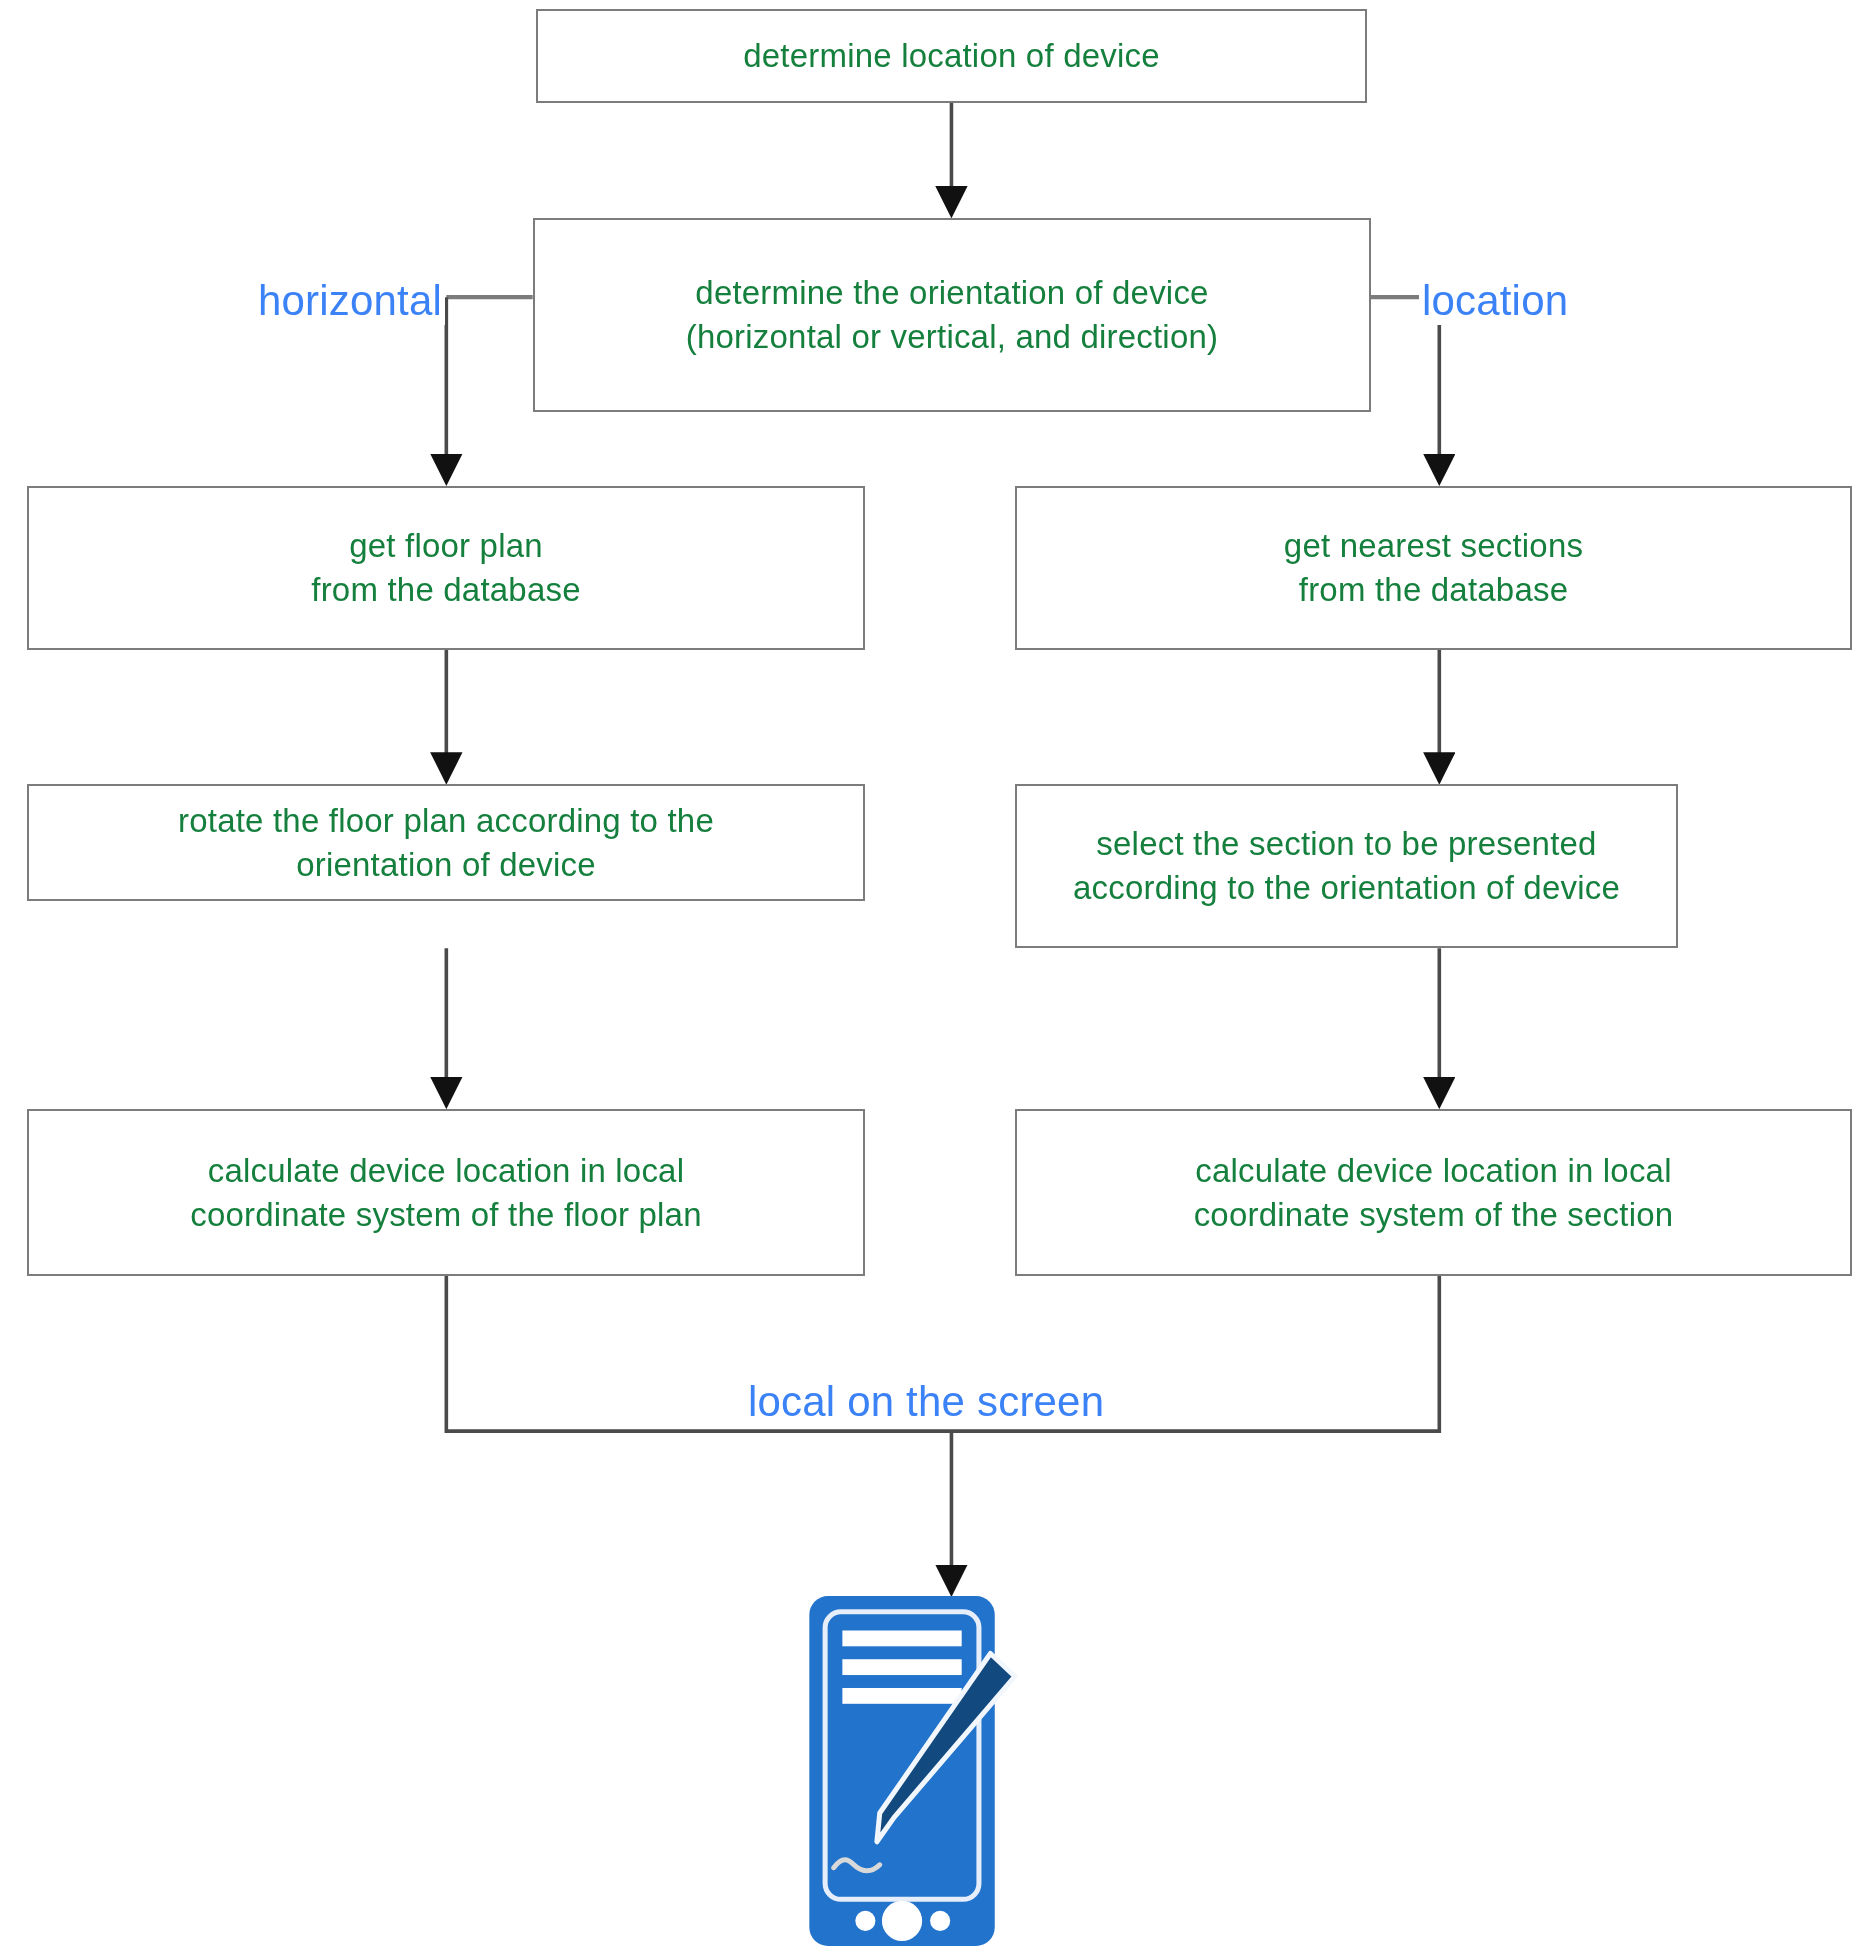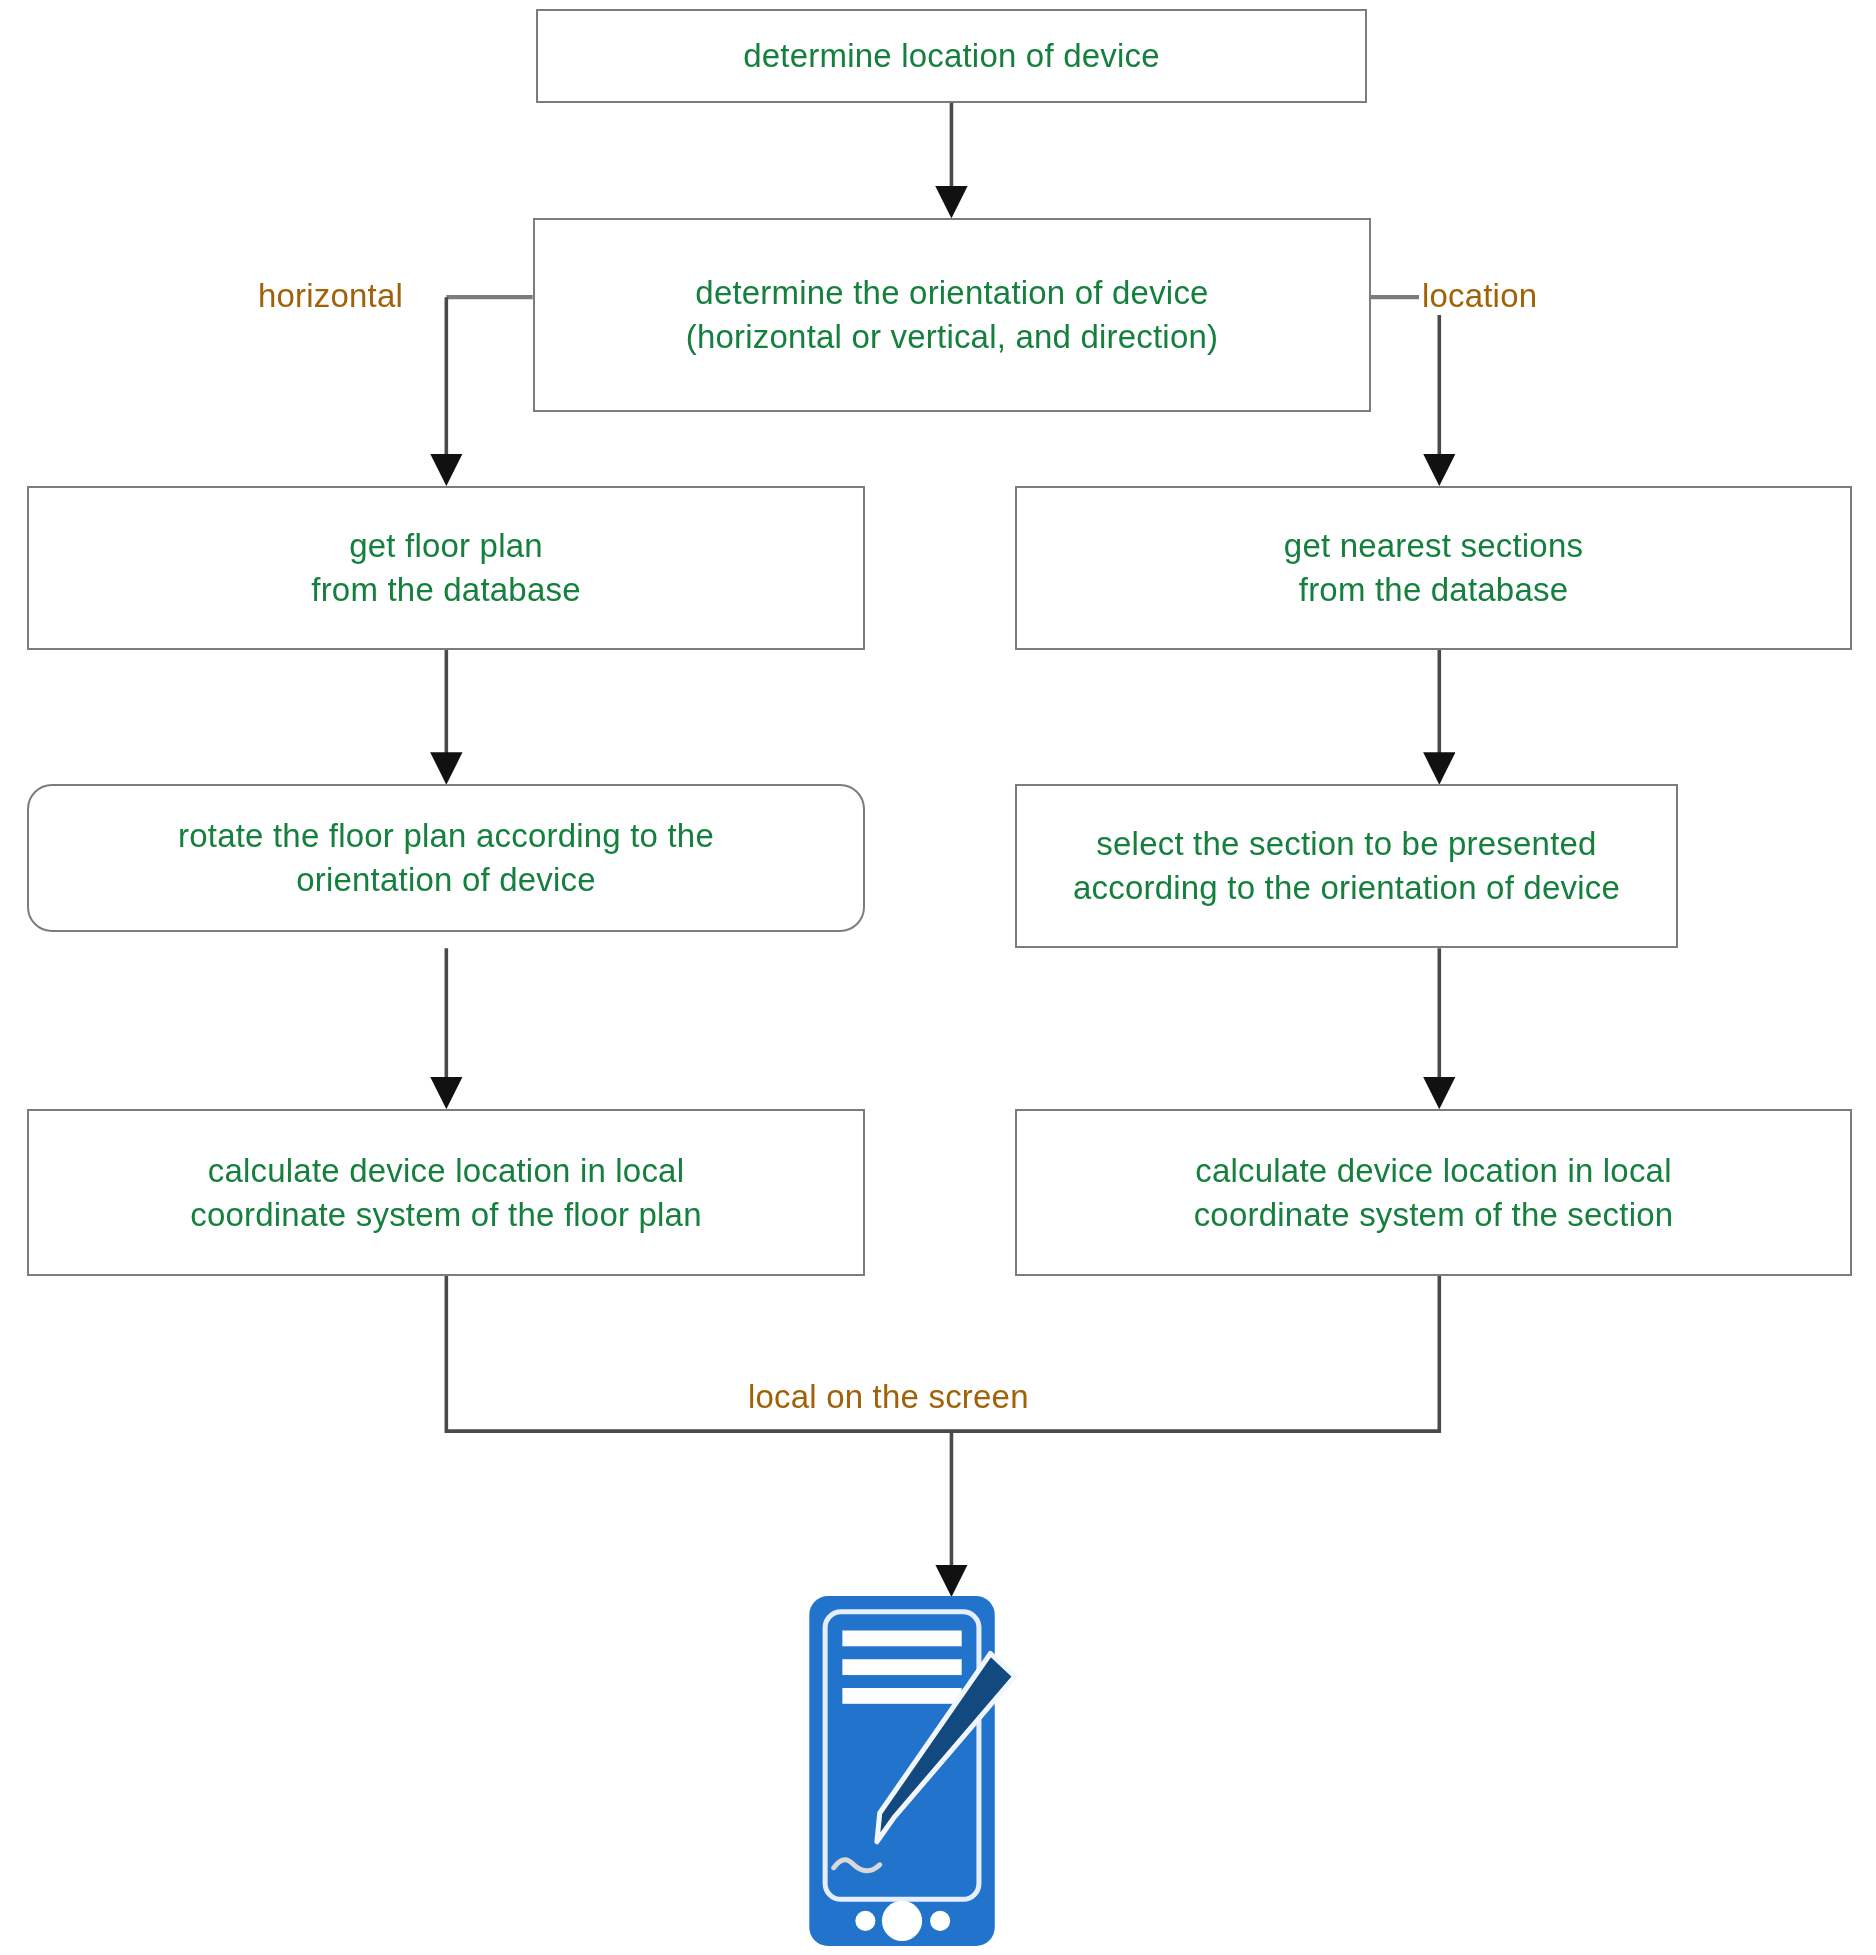--- a/index.html
+++ b/index.html
@@ -42,30 +42,30 @@
   .node .txt {
     display: block;
     width: 100%;
     padding: 0 17.3px;
     box-sizing: border-box;
     white-space: pre-line;
   }
   #node-start  { left: 536px;  top: 8.6px;   width: 831px; height: 94px; }
   #node-orient { left: 533px;  top: 218px;  width: 838px; height: 194px; }
   #node-l1     { left: 27px;   top: 486px;  width: 838px; height: 164px; }
-  #node-l2     { left: 27px;   top: 784px; width: 838px; height: 148px; border-radius: 25px; }
+  #node-l2     { left: 27px;   top: 784px; width: 838px; height: 117px; }
   #node-l3     { left: 27px;   top: 1109px; width: 838px; height: 167px; }
   #node-r1     { left: 1015px; top: 486px;  width: 837px; height: 164px; }
   #node-r2     { left: 1015px; top: 784px; width: 663px; height: 164px; justify-content: center; }
   #node-r3     { left: 1015px; top: 1109px; width: 837px; height: 167px; }
 
   .edge-label {
     position: absolute;
-    font-size: 33px;
-    color: #a16207;
+    font-size: 42px;
+    color: #3b82f6;
     letter-spacing: 0.2px;
     white-space: nowrap;
     z-index: 4;
     background: #ffffff;
     padding: 0 2.9px;
     text-align: center;
   }
   #label-horizontal { left: 255px;  top: 277px; }
   #label-vertical   { left: 1419px; top: 277px; }
   #label-show       { left: 745px; top: 1378px; }

